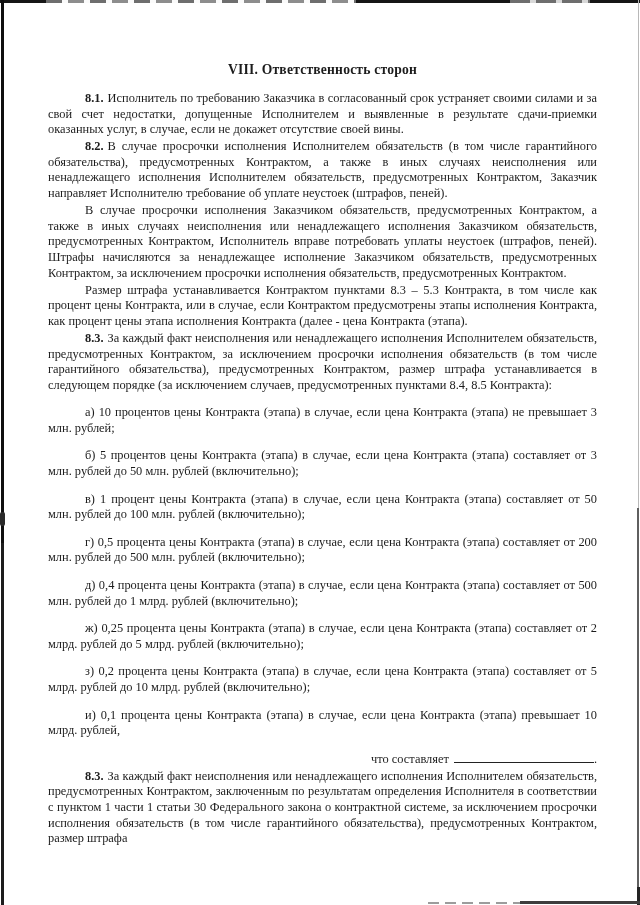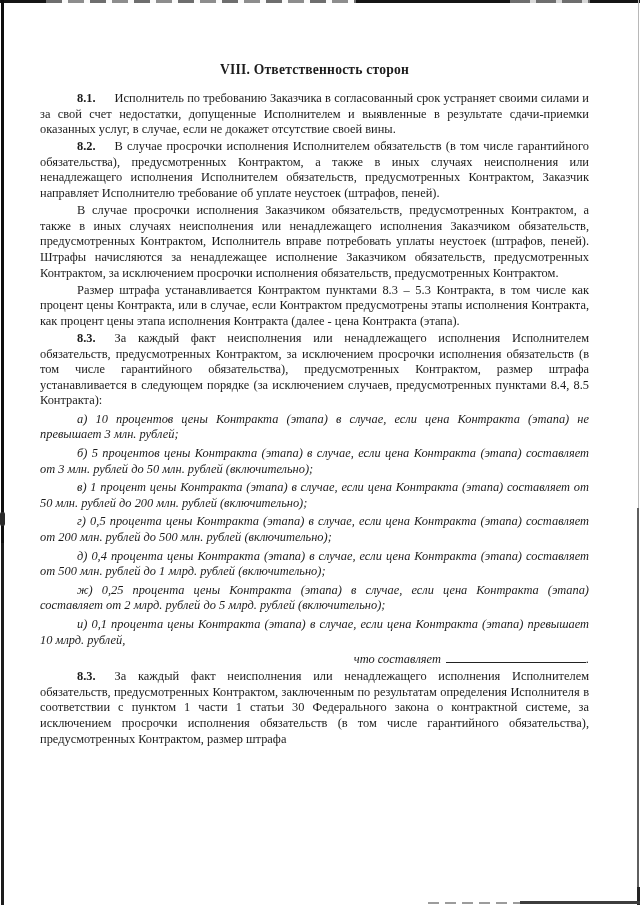--- a/index.html
+++ b/index.html
@@ -69,44 +69,43 @@
       #9c9c9c 0 11px, transparent 11px 17px);
   }
   .edge-bottom-line {
     position: absolute; bottom: 1px; left: 520px;
     width: 120px; height: 3px;
     background: #3d3d3d;
   }
   
   .content {
     position: absolute;
-    left: 40px; top: 62px;
+    left: 48px; top: 62px;
     width: 549px;
   }
   .title {
     font-size: 13.6px;
     font-weight: bold;
     text-align: center;
     margin: 0 0 13px 0;
     letter-spacing: .2px;
   }
   .para, .item, .fill-line {
     font-size: 12.4px;
     line-height: 15.6px;
     text-align: justify;
     text-indent: 37px;
     margin: 1.5px 0;
   }
   .num {
     font-weight: bold;
-    margin-right: 19px;
+    margin-right: 4px;
   }
   .item, .fill-line {
-    font-style: italic;
-    margin-top: 3px;
+    margin-top: 12px;
   }
   .fill-line {
     text-align: right;
   }
   .blank {
     display: inline-block;
     width: 140px;
     height: 11px;
     border-bottom: 1.2px solid #222;
     margin-left: 5px;
@@ -138,24 +137,25 @@
     <p class="para"><b class="num">8.2.</b><span>В случае просрочки исполнения Исполнителем обязательств (в том числе гарантийного обязательства), предусмотренных Контрактом, а также в иных случаях неисполнения или ненадлежащего исполнения Исполнителем обязательств, предусмотренных Контрактом, Заказчик направляет Исполнителю требование об уплате неустоек (штрафов, пеней).</span></p>
 
     <p class="para"><span>В случае просрочки исполнения Заказчиком обязательств, предусмотренных Контрактом, а также в иных случаях неисполнения или ненадлежащего исполнения Заказчиком обязательств, предусмотренных Контрактом, Исполнитель вправе потребовать уплаты неустоек (штрафов, пеней). Штрафы начисляются за ненадлежащее исполнение Заказчиком обязательств, предусмотренных Контрактом, за исключением просрочки исполнения обязательств, предусмотренных Контрактом.</span></p>
 
     <p class="para"><span>Размер штрафа устанавливается Контрактом пунктами 8.3 – 5.3 Контракта, в том числе как процент цены Контракта, или в случае, если Контрактом предусмотрены этапы исполнения Контракта, как процент цены этапа исполнения Контракта (далее - цена Контракта (этапа).</span></p>
 
     <p class="para"><b class="num">8.3.</b><span>За каждый факт неисполнения или ненадлежащего исполнения Исполнителем обязательств, предусмотренных Контрактом, за исключением просрочки исполнения обязательств (в том числе гарантийного обязательства), предусмотренных Контрактом, размер штрафа устанавливается в следующем порядке (за исключением случаев, предусмотренных пунктами 8.4, 8.5 Контракта):</span></p>
 
     <p class="item"><span>а) 10 процентов цены Контракта (этапа) в случае, если цена Контракта (этапа) не превышает 3 млн. рублей;</span></p>
     <p class="item"><span>б) 5 процентов цены Контракта (этапа) в случае, если цена Контракта (этапа) составляет от 3 млн. рублей до 50 млн. рублей (включительно);</span></p>
-    <p class="item"><span>в) 1 процент цены Контракта (этапа) в случае, если цена Контракта (этапа) составляет от 50 млн. рублей до 200 млн. рублей (включительно);</span></p>
+    <p class="item"><span>в) 1 процент цены Контракта (этапа) в случае, если цена Контракта (этапа) составляет от 50 млн. рублей до 100 млн. рублей (включительно);</span></p>
     <p class="item"><span>г) 0,5 процента цены Контракта (этапа) в случае, если цена Контракта (этапа) составляет от 200 млн. рублей до 500 млн. рублей (включительно);</span></p>
     <p class="item"><span>д) 0,4 процента цены Контракта (этапа) в случае, если цена Контракта (этапа) составляет от 500 млн. рублей до 1 млрд. рублей (включительно);</span></p>
     <p class="item"><span>ж) 0,25 процента цены Контракта (этапа) в случае, если цена Контракта (этапа) составляет от 2 млрд. рублей до 5 млрд. рублей (включительно);</span></p>
+    <p class="item"><span>з) 0,2 процента цены Контракта (этапа) в случае, если цена Контракта (этапа) составляет от 5 млрд. рублей до 10 млрд. рублей (включительно);</span></p>
     <p class="item"><span>и) 0,1 процента цены Контракта (этапа) в случае, если цена Контракта (этапа) превышает 10 млрд. рублей,</span></p>
 
     <p class="fill-line"><span>что составляет</span><span class="blank"></span><span>.</span></p>
 
     <p class="para"><b class="num">8.3.</b><span>За каждый факт неисполнения или ненадлежащего исполнения Исполнителем обязательств, предусмотренных Контрактом, заключенным по результатам определения Исполнителя в соответствии с пунктом 1 части 1 статьи 30 Федерального закона о контрактной системе, за исключением просрочки исполнения обязательств (в том числе гарантийного обязательства), предусмотренных Контрактом, размер штрафа</span></p>
 
   </div>
 </div>
 
 </body></html>

